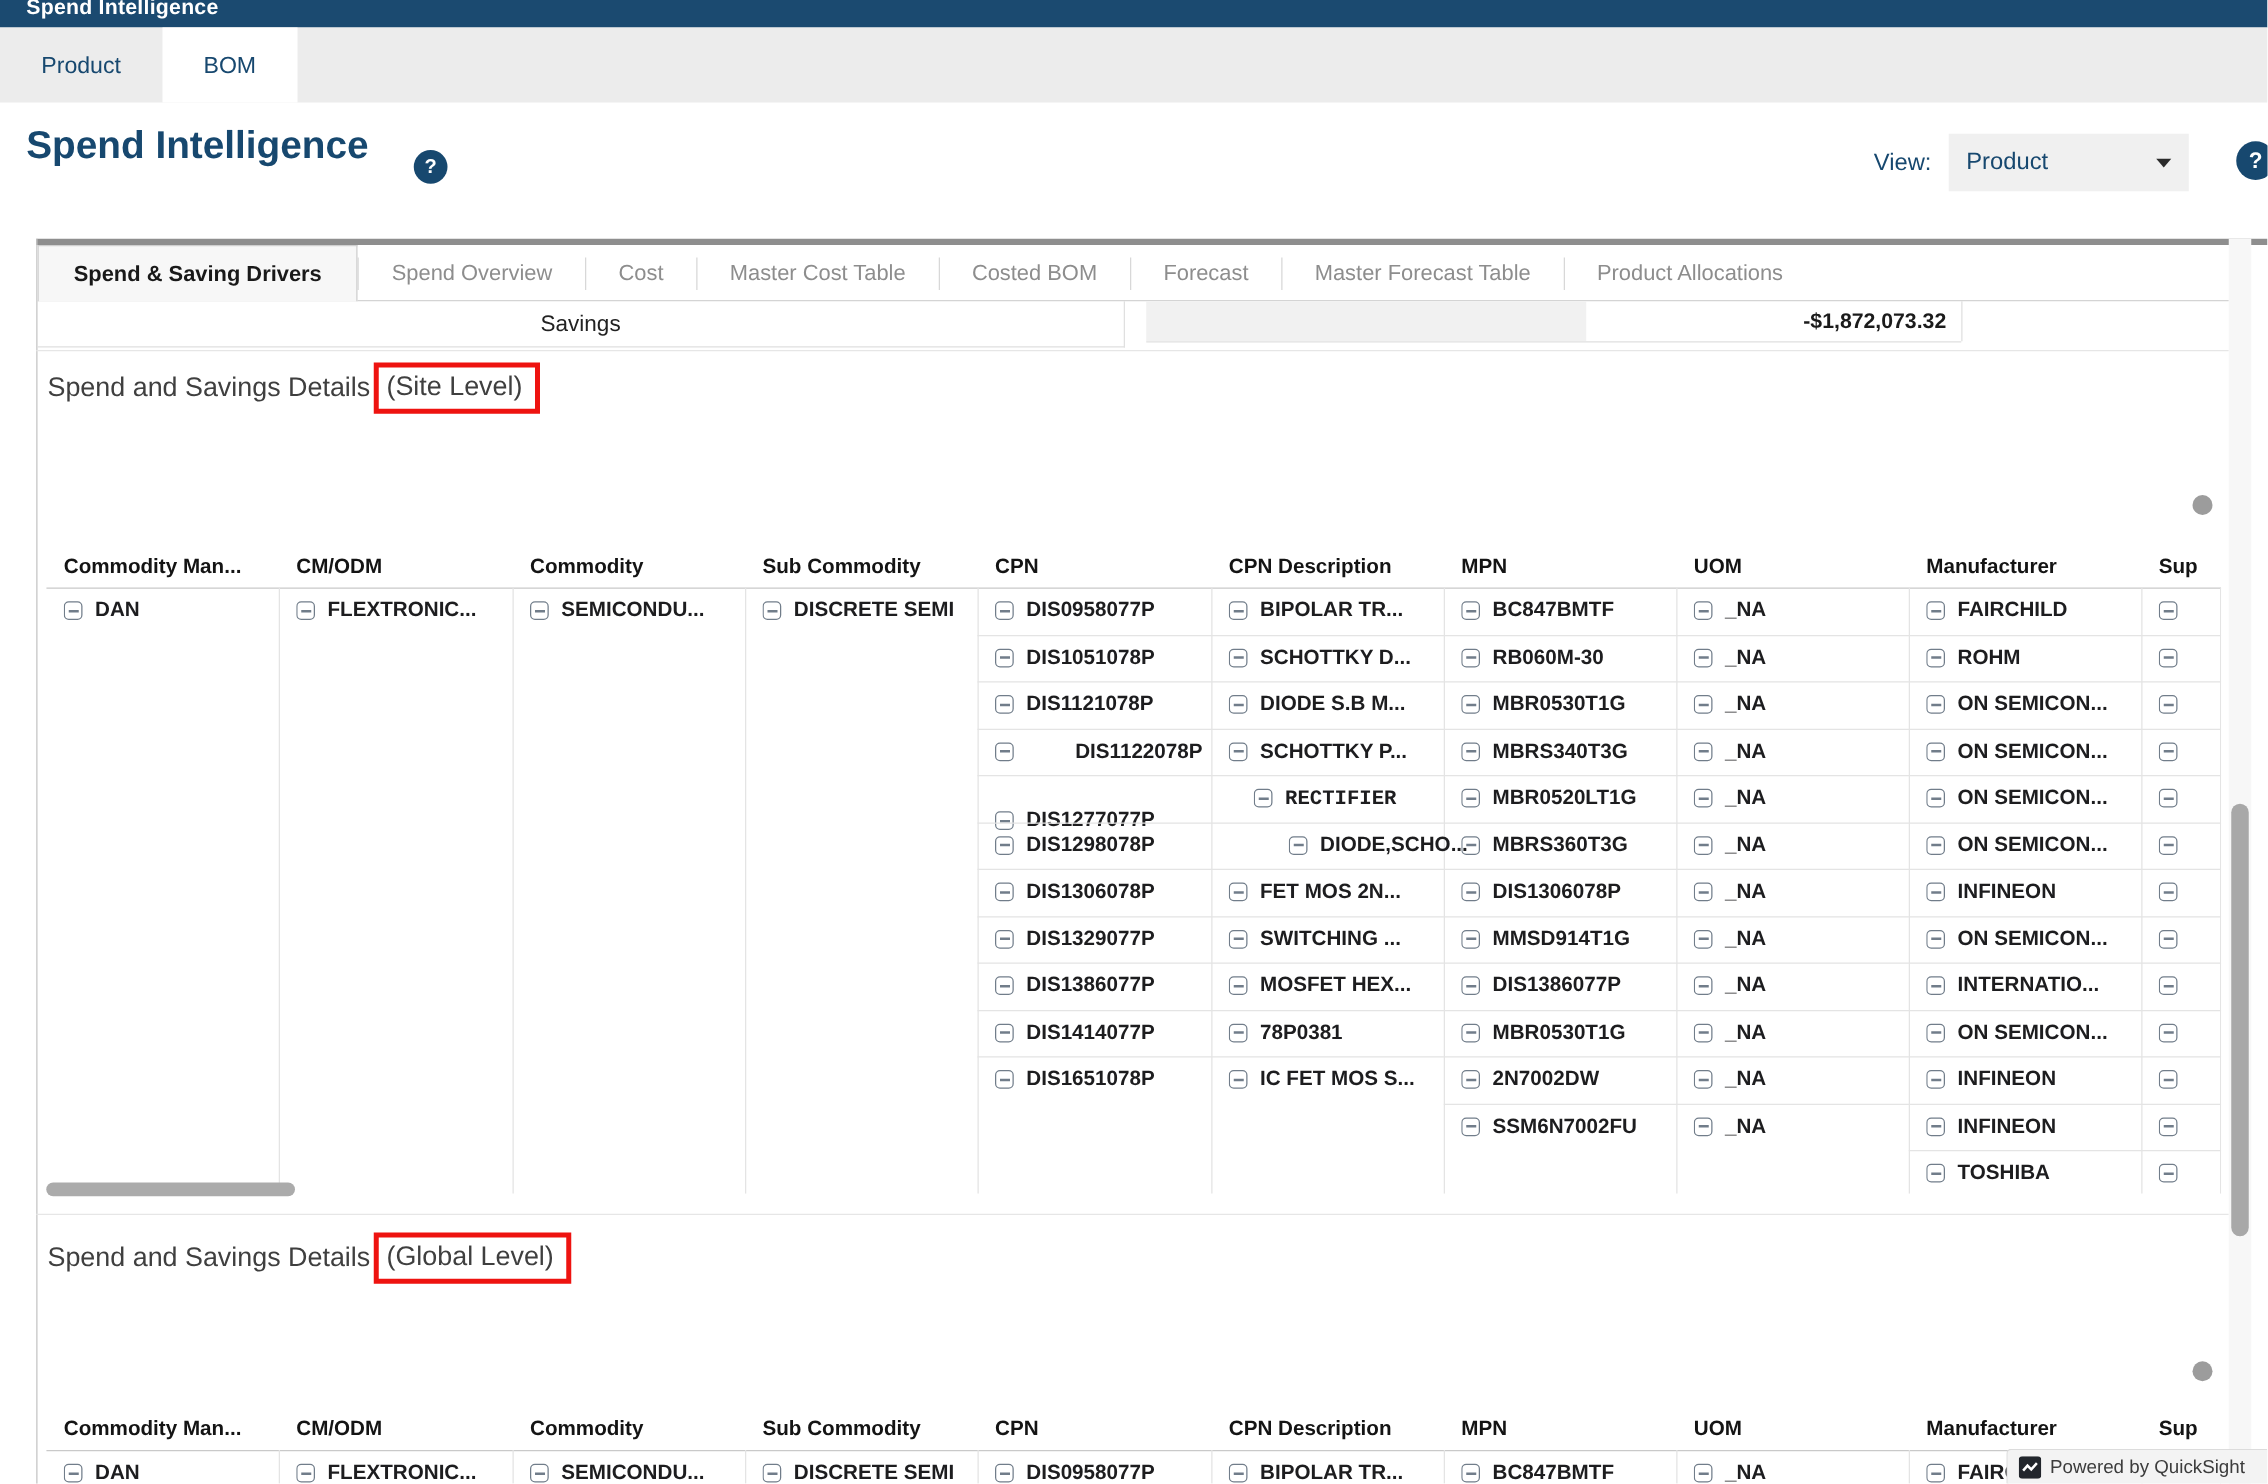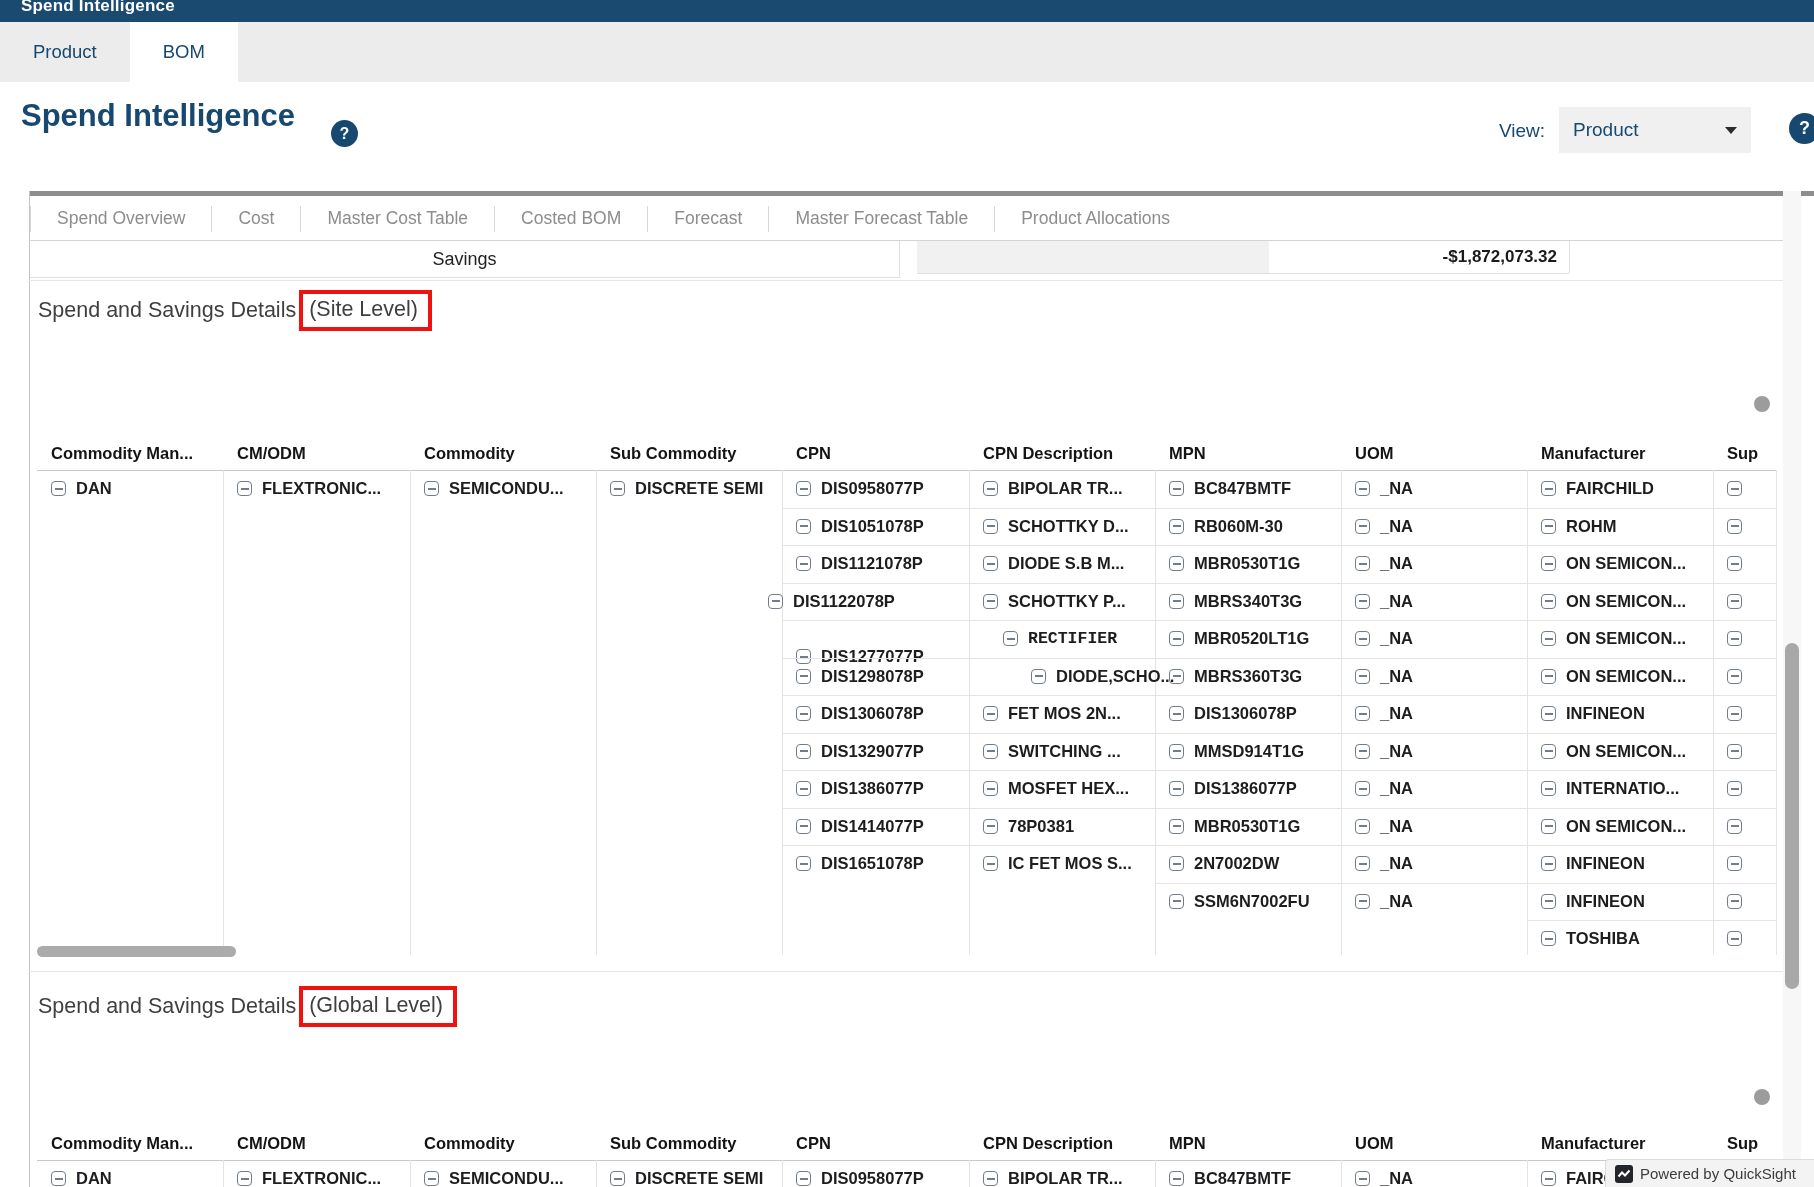--- a/index.html
+++ b/index.html
@@ -79,20 +79,21 @@
   <span>Product</span>
   <span class="caret"></span>
 </div>
 <div class="abs help big">?</div>
 
 <div class="abs panel-top"></div>
 <div class="abs panel-left"></div>
 <div class="abs tabline"></div>
 
 <div class="abs subtabs" id="subtabs">
+    <div class="subtab-active">Spend &amp; Saving Drivers</div>
     <div class="subtab-sep"></div>
     <div class="subtab">Spend Overview</div>
     <div class="subtab-sep"></div>
     <div class="subtab">Cost</div>
     <div class="subtab-sep"></div>
     <div class="subtab">Master Cost Table</div>
     <div class="subtab-sep"></div>
     <div class="subtab">Costed BOM</div>
     <div class="subtab-sep"></div>
     <div class="subtab">Forecast</div>
@@ -222,21 +223,21 @@
       <span>_NA</span>
     </div>
     <div class="cell" style="left: 1504px; top: 107px; width: 166px; height: 37.5px;">
       <div class="ci"></div>
       <span>ON SEMICON...</span>
     </div>
     <div class="cell" style="left: 1690px; top: 107px; width: 46px; height: 37.5px;">
       <div class="ci"></div>
     </div>
     <div class="hline" style="left: 745px; top: 144.5px; width: 995px;"></div>
-    <div class="cell" style="left: 731px; top: 144.5px; width: 166px; height: 37.5px;">
+    <div class="cell" style="left: 759px; top: 144.5px; width: 166px; height: 37.5px; justify-content: space-between;">
       <div class="ci"></div>
       <span>DIS1122078P</span>
     </div>
     <div class="cell" style="left: 946px; top: 144.5px; width: 166px; height: 37.5px;">
       <div class="ci"></div>
       <span>SCHOTTKY P...</span>
     </div>
     <div class="cell" style="left: 1132px; top: 144.5px; width: 166px; height: 37.5px;">
       <div class="ci"></div>
       <span>MBRS340T3G</span>

